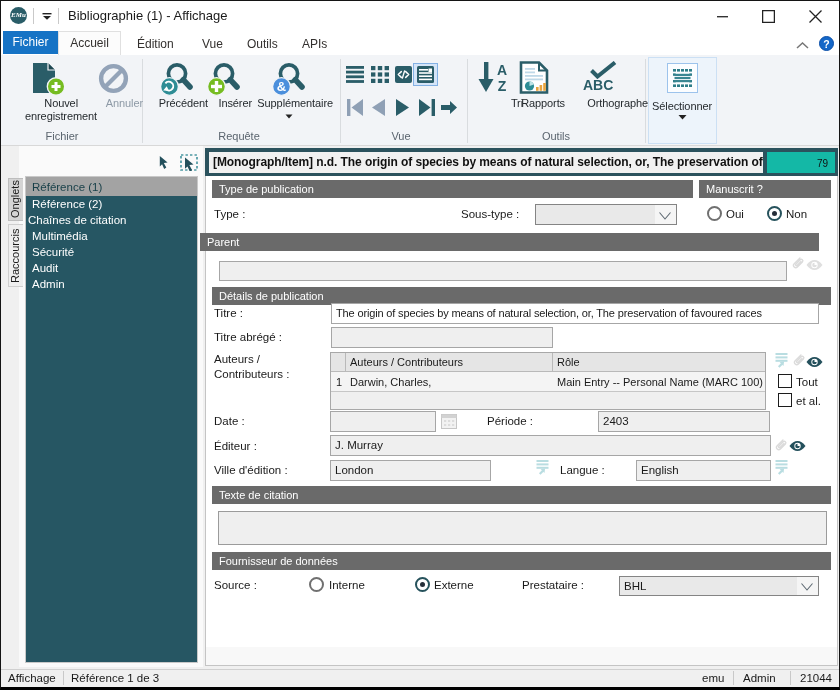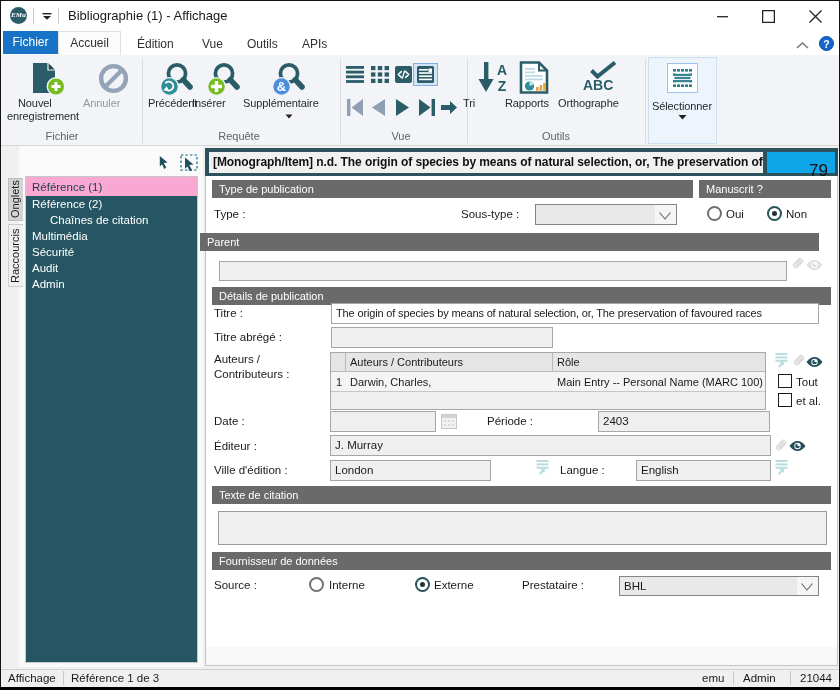--- a/index.html
+++ b/index.html
@@ -3,21 +3,21 @@
 <style>
 *{margin:0;padding:0;box-sizing:border-box}
 html,body{width:840px;height:690px;overflow:hidden}
 body{font-family:"Liberation Sans",sans-serif;background:#fff}
 #win{position:relative;width:840px;height:690px;background:#F0F0F0;overflow:hidden}
 .a{position:absolute}
 .lbl{position:absolute;font-size:11.5px;color:#1a1a1a;white-space:nowrap}
 .secbar{position:absolute;height:18px;background:#6A6A6A;color:#fff;font-size:11px;line-height:18px;padding-left:7px;white-space:nowrap}
 .inp{position:absolute;background:#EFEFEF;border:1px solid #A6A6A6;font-size:11.5px;color:#1a1a1a;line-height:19px;padding:0 4px;white-space:nowrap;overflow:hidden}
 .inpw{background:#fff}
-.rlab{position:absolute;font-size:11px;letter-spacing:-0.1px;color:#252A2E;text-align:left;white-space:nowrap}
+.rlab{position:absolute;font-size:11px;letter-spacing:-0.1px;color:#252A2E;text-align:right;white-space:nowrap}
 .glab{position:absolute;font-size:11px;color:#5A646E;text-align:center;white-space:nowrap}
 .vsep{position:absolute;width:1px;background:#D9DCDF;top:59px;height:84px}
 .radio{position:absolute;width:15px;height:15px;border-radius:50%;background:#fff;border:2px solid #707070}
 .radio.on{border:2.5px solid #26525C}
 .radio.on::after{content:"";position:absolute;left:2.5px;top:2.5px;width:5.5px;height:5.5px;border-radius:50%;background:#252E39}
 .cb{position:absolute;width:13.5px;height:13.5px;background:#fff;border:1.6px solid #1c1c1c}
 </style></head>
 <body>
 <div id="win">
 
@@ -231,34 +231,34 @@
 <rect x="1" y="1" width="16" height="15" fill="none" stroke="#4E99A3" stroke-width="1.7" stroke-dasharray="2.4 2.1"></rect>
 <path d="M5,3.5 L13.5,10.5 L9.4,11 L12.1,16.2 L9.8,17.5 L7.5,12.4 L5,14.8 Z" fill="#24505C"></path>
 </svg>
 
 <div class="a" style="left:8px;top:178px;width:15px;height:43px;background:#D4D4D4;border:1px solid #BDBDBD;border-right:none"></div>
 <div class="a" style="left:8px;top:224px;width:15px;height:63px;background:#EFEFEF;border:1px solid #CFCFCF;border-right:none"></div>
 <div class="a" style="left:9px;top:179px;width:13px;height:41px;writing-mode:vertical-rl;transform:rotate(180deg);font-size:11px;color:#1a1a1a;text-align:center">Onglets</div>
 <div class="a" style="left:9px;top:225px;width:13px;height:61px;writing-mode:vertical-rl;transform:rotate(180deg);font-size:11px;color:#1a1a1a;text-align:center">Raccourcis</div>
 
 <div class="a" style="left:25px;top:176px;width:173px;height:487px;background:#265663;border:1px solid #C8C8C8"></div>
-<div class="a" style="left:26px;top:177px;width:171px;height:19px;background:#f9a8d4;color:#173F48;font-size:11.5px;line-height:20px;padding-left:6px">Référence (1)</div>
+<div class="a" style="left:26px;top:177px;width:171px;height:19px;background:#a3a3a3;color:#173F48;font-size:11.5px;line-height:20px;padding-left:6px">Référence (1)</div>
 <div class="a" style="left:26px;top:196px;width:171px;color:#fff;font-size:11.5px">
 <div style="height:16.1px;line-height:16.1px;padding-left:6px">Référence (2)</div>
-<div style="height:16.1px;line-height:16.1px;padding-left:24px">Chaînes de citation</div>
+<div style="height:16.1px;line-height:16.1px;padding-left:2px">Chaînes de citation</div>
 <div style="height:16.1px;line-height:16.1px;padding-left:6px">Multimédia</div>
 <div style="height:16.1px;line-height:16.1px;padding-left:6px">Sécurité</div>
 <div style="height:16.1px;line-height:16.1px;padding-left:6px">Audit</div>
 <div style="height:16.1px;line-height:16.1px;padding-left:6px">Admin</div>
 </div>
 
 <div class="a" style="left:205px;top:148px;width:633px;height:518px;background:#F8F8F8;border:1px solid #C4C4C4"></div>
 <div class="a" style="left:205px;top:148px;width:633px;height:28px;background:#2B525D"></div>
 <div class="a" style="left:209px;top:152px;width:554px;height:21px;background:#F1F1F1;font-size:12px;letter-spacing:-0.08px;font-weight:bold;color:#111;line-height:21px;padding:0 4px;white-space:nowrap;overflow:hidden">[Monograph/Item] n.d. The origin of species by means of natural selection, or, The preservation of</div>
-<div class="a" style="left:767px;top:152px;width:68px;height:21px;background:#0ea5e9;font-size:17px;color:#111;line-height:21px;padding:8px 7px;text-align:right">79</div>
+<div class="a" style="left:767px;top:152px;width:68px;height:21px;background:#14b8a6;font-size:10px;color:#111;line-height:21px;padding:1px 7px;text-align:right">79</div>
 <div class="a" style="left:206px;top:176px;width:631px;height:471px;background:#fff"></div>
 
 <div class="secbar" style="left:699px;top:180px;width:132px">Manuscrit ?</div>
 <div class="secbar" style="left:212px;top:180px;width:481px">Type de publication</div>
 <div class="lbl" style="left:214px;top:208px">Type :</div>
 <div class="lbl" style="left:461px;top:208px">Sous-type :</div>
 <div class="inp" style="left:535px;top:204px;width:142px;height:21px;background:#E9E9E9;border-color:#848484">
       <span style="position:absolute;right:0;top:0;bottom:0;width:21px;background:#F5F5F5"></span>
       <svg style="position:absolute;right:5px;top:7px" width="12" height="8" viewBox="0 0 12 8">
         <path d="M0.5,0.5 L6,7 L11.5,0.5" fill="none" stroke="#5F6A73" stroke-width="1.1"></path>

